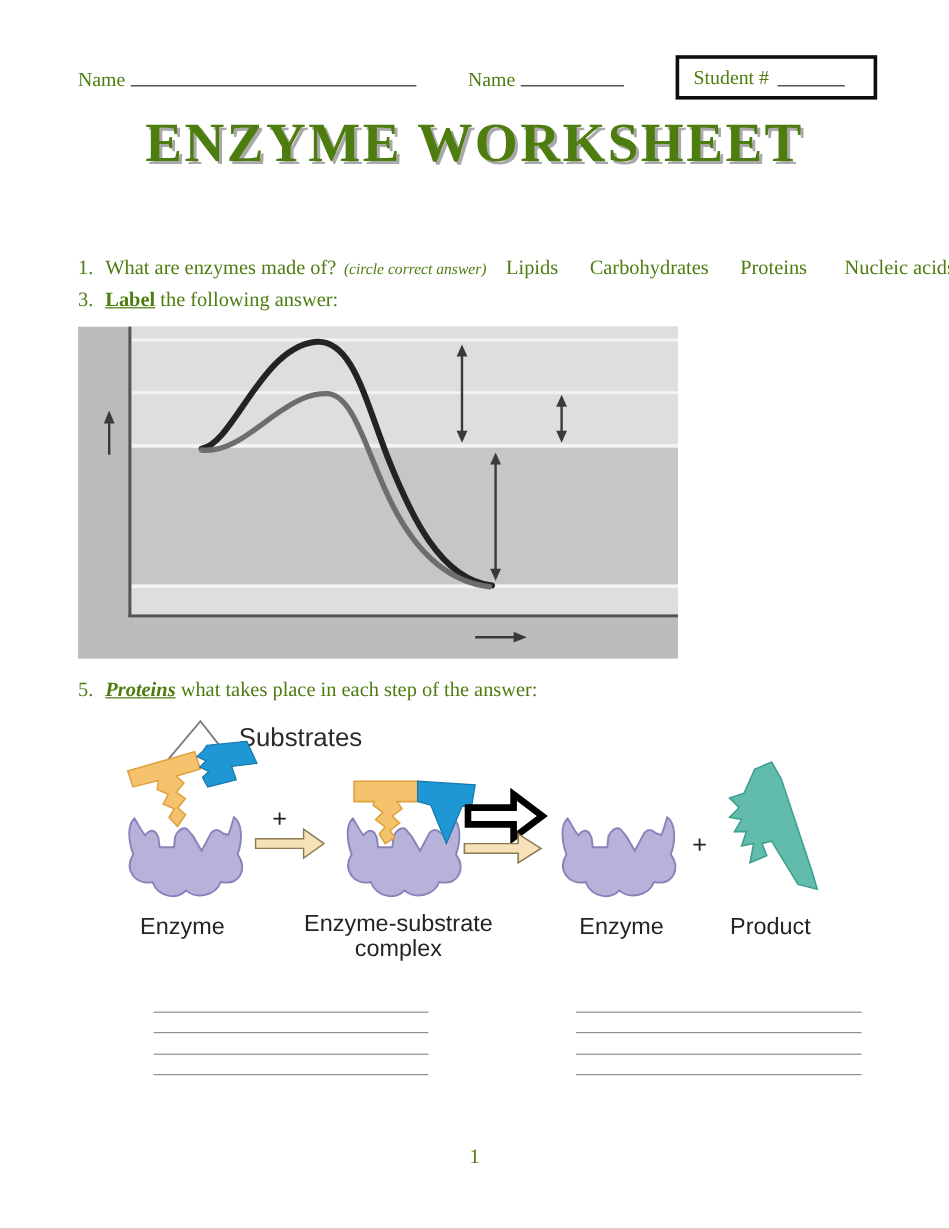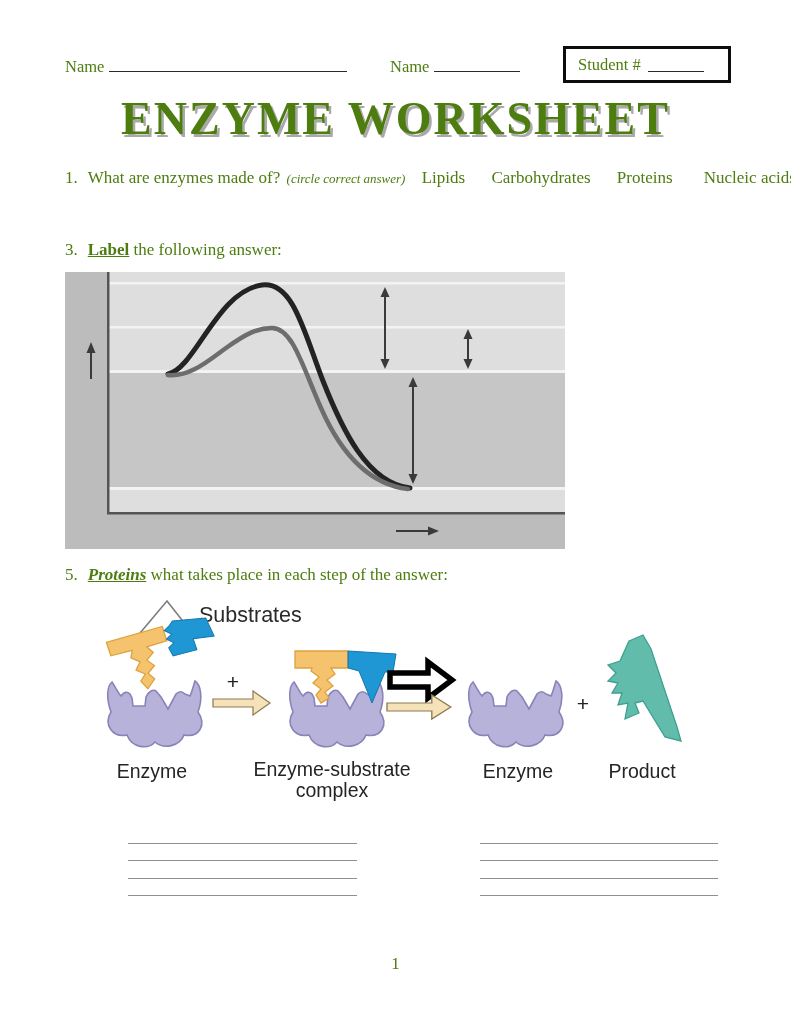--- a/index.html
+++ b/index.html
@@ -56,21 +56,21 @@
 
   <div class="abs studentbox">
     <span>Student #</span>
     <span class="blank" style="width:56px;"></span>
   </div>
 
   <div class="abs q" style="left:65px;top:168px;">
     <span class="qnum">1.</span><span>What are enzymes made of?</span>
     <span class="hint" style="margin-left:2px;">(circle correct answer)</span>
     <span class="opt" style="margin-left:12px;">Lipids</span>
-    <span class="opt" style="margin-left:22px;">Carbohydrates</span>
+    <span class="opt" style="margin-left:22px;margin-top:45px;">Carbohydrates</span>
     <span class="opt" style="margin-left:22px;">Proteins</span>
     <span class="opt" style="margin-left:27px;">Nucleic acids</span>
   </div>
 
 
   <div class="abs q" style="left:65px;top:240px;">
     <span class="qnum">3.</span><b><u>Label</u></b>
     <span>the following answer:</span>
   </div>
 

